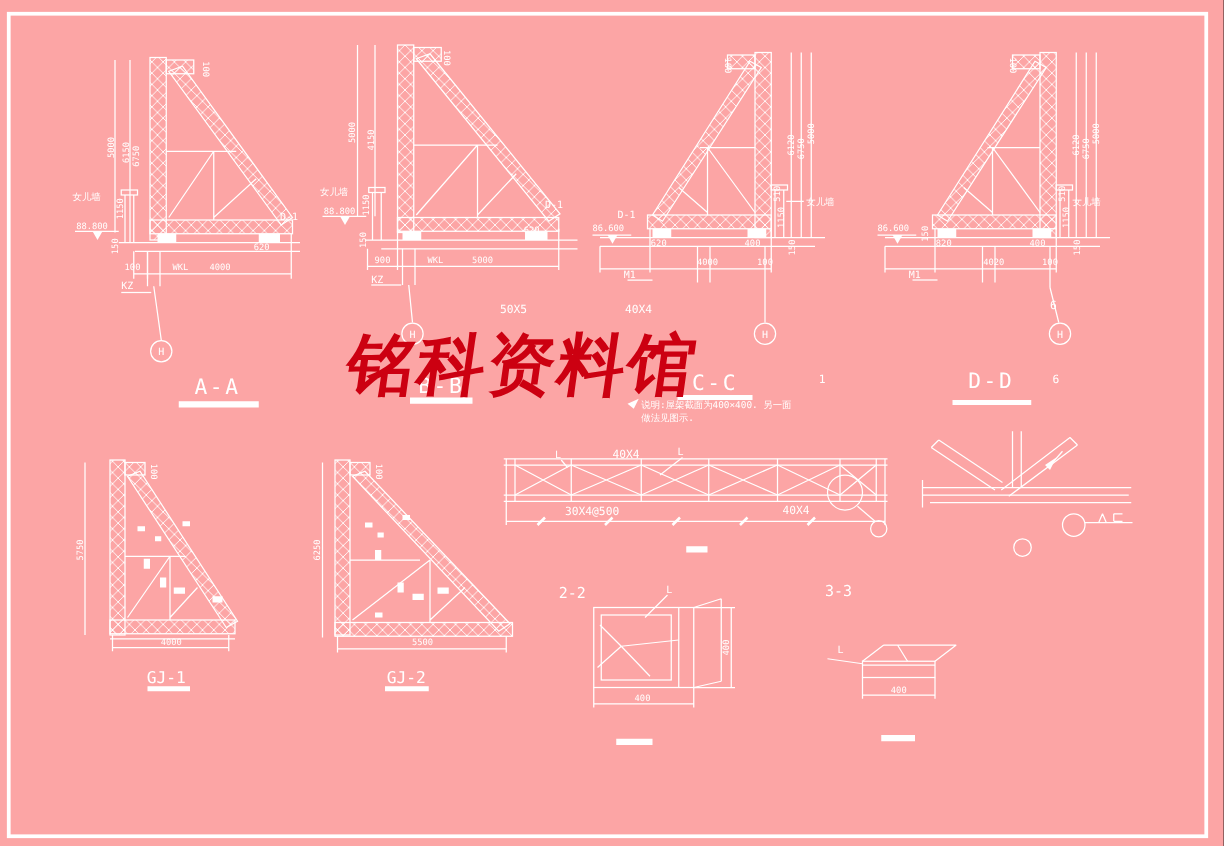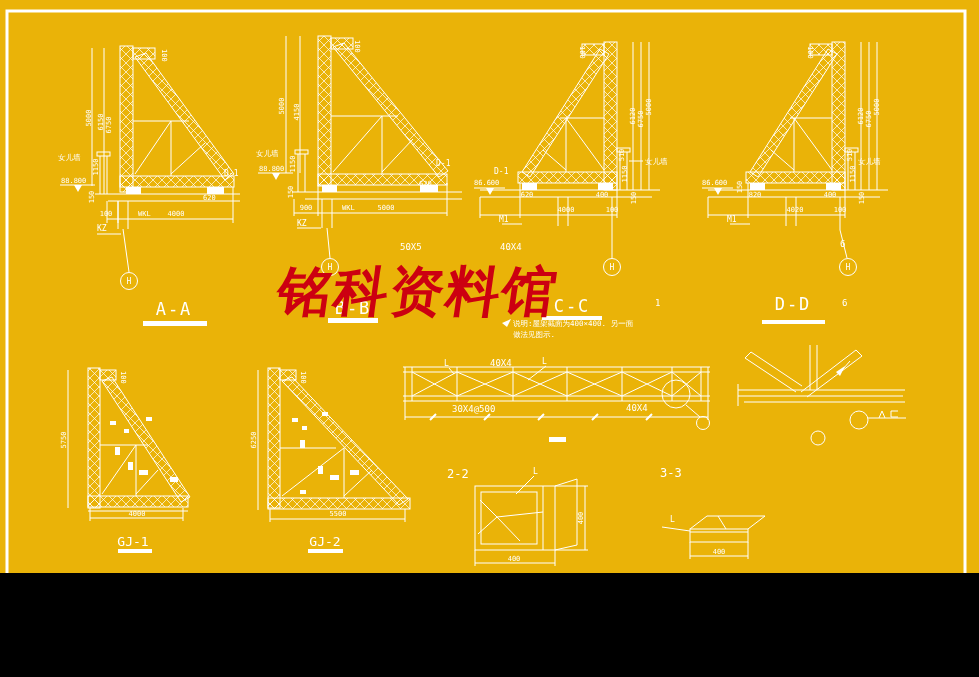--- a/index.html
+++ b/index.html
@@ -1,16 +1,16 @@
 <!DOCTYPE html>
 <html><head>
 <meta charset="utf-8">
 <style>
   html,body{margin:0;padding:0;background:#000;}
-  .sheet{position:relative;width:979px;height:573px;background:#eab308;overflow:hidden;
+  .sheet{position:relative;width:979px;height:677px;background:#fca5a5;overflow:hidden;
          font-family:"DejaVu Sans Mono","Liberation Sans",sans-serif;}
   svg{position:absolute;left:0;top:0;}
   svg text{fill:#fff;font-family:"DejaVu Sans Mono","Liberation Sans",sans-serif;}
   .t7{font-size:7px}.t75{font-size:7.5px}.t8{font-size:8px}.t9{font-size:9px}
   .t12{font-size:12px}.t13{font-size:13px}.t17{font-size:17px;letter-spacing:2px}
   .ln{stroke:#fff;stroke-width:1;fill:none}
   .ln2{stroke:#fff;stroke-width:2;fill:none}
   .band{fill:url(#lat);stroke:#fff;stroke-width:1}
   .fw{fill:#fff;stroke:none}
   .wm{position:absolute;left:278px;top:256px;font-size:54px;font-weight:bold;

